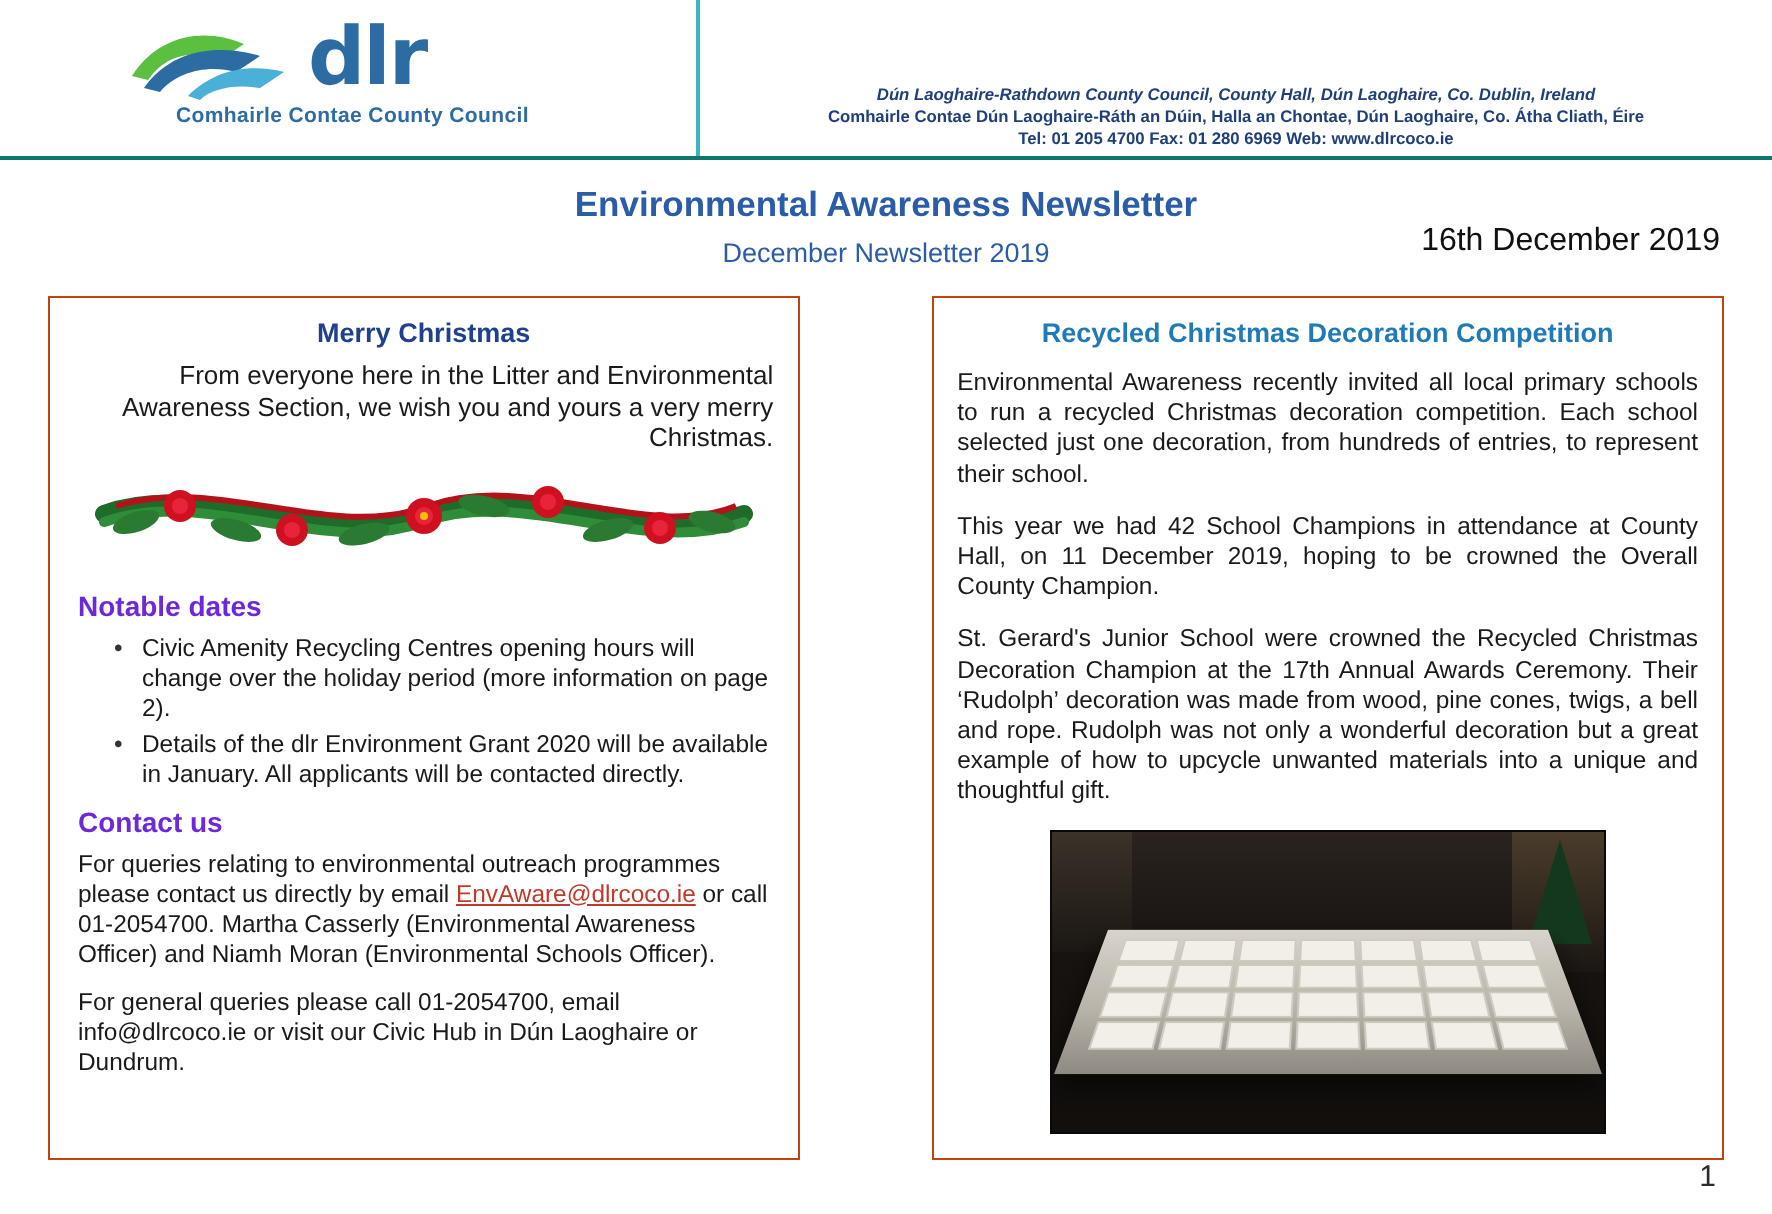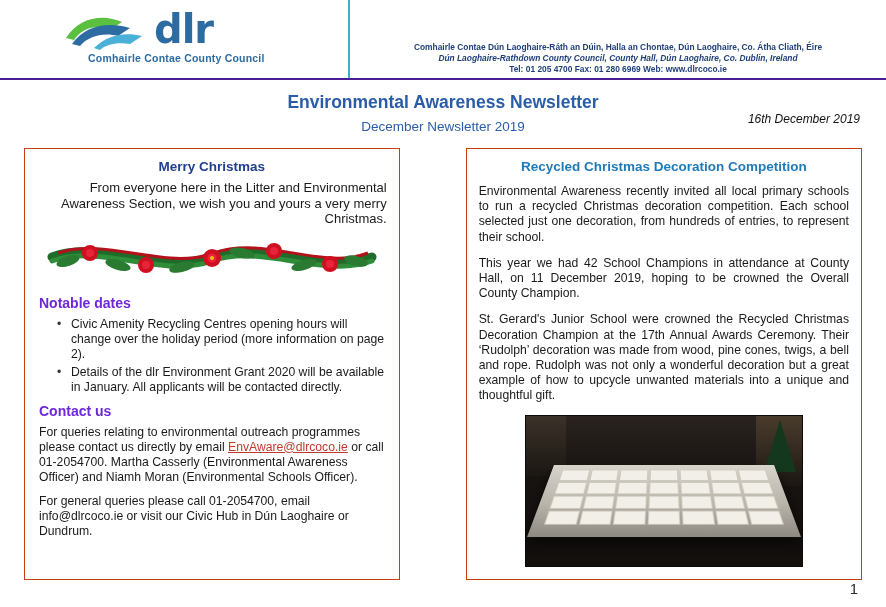--- a/index.html
+++ b/index.html
@@ -13,21 +13,21 @@
     font-family: "Liberation Sans", sans-serif;
     color: #1a1a1a;
     overflow: hidden;
     position: relative;
   }
 
   
   .header {
     position: relative;
     height: 78px;
-    border-bottom: 2px solid #4c1d95;
+    border-bottom: 2px solid #0f766e;
     display: flex;
     align-items: flex-start;
   }
   .header-left {
     width: 350px;
     height: 78px;
     position: relative;
     border-right: 2px solid #3bb3c4;
     box-sizing: border-box;
   }
@@ -85,23 +85,22 @@
   }
   .sub-title {
     color: #2a5ca8;
     font-size: 13.5px;
     margin-top: 6px;
   }
   .issue-date {
     position: absolute;
     right: 26px;
     top: 112px;
-    font-size: 12px;
+    font-size: 16px;
     color: #111;
-    font-style: italic;
   }
 
   
   .columns {
     display: flex;
     gap: 18px;
     padding: 14px 24px 0 24px;
     box-sizing: border-box;
   }
   .col {
@@ -257,22 +256,22 @@
           <path d="M6 30 C20 8, 44 6, 62 14 L50 22 C36 16, 22 20, 14 32 Z" fill="#5bbf3f"></path>
           <path d="M12 36 C26 16, 50 14, 70 20 L58 28 C44 24, 28 28, 20 38 Z" fill="#2d6ca2"></path>
           <path d="M34 40 C48 26, 66 24, 82 28 L70 36 C58 34, 46 36, 40 42 Z" fill="#4ab0d8"></path>
         </svg>
       </div>
       <div class="logo-text">dlr</div>
     </div>
     <div class="logo-sub">Comhairle Contae County Council</div>
   </div>
   <div class="header-right">
+    <div class="addr-line italic">Dún Laoghaire-Rathdown County Council, County Hall, Dún Laoghaire, Co. Dublin, Ireland</div>
     <div class="addr-line">Comhairle Contae Dún Laoghaire-Ráth an Dúin, Halla an Chontae, Dún Laoghaire, Co. Átha Cliath, Éire</div>
-    <div class="addr-line italic">Dún Laoghaire-Rathdown County Council, County Hall, Dún Laoghaire, Co. Dublin, Ireland</div>
     <div class="addr-line">Tel: 01 205 4700  Fax: 01 280 6969  Web: www.dlrcoco.ie</div>
   </div>
 </div>
 
 <div class="title-block">
   <div class="main-title">Environmental Awareness Newsletter</div>
   <div class="sub-title">December Newsletter 2019</div>
 </div>
 <div class="issue-date">16th December 2019</div>
 

